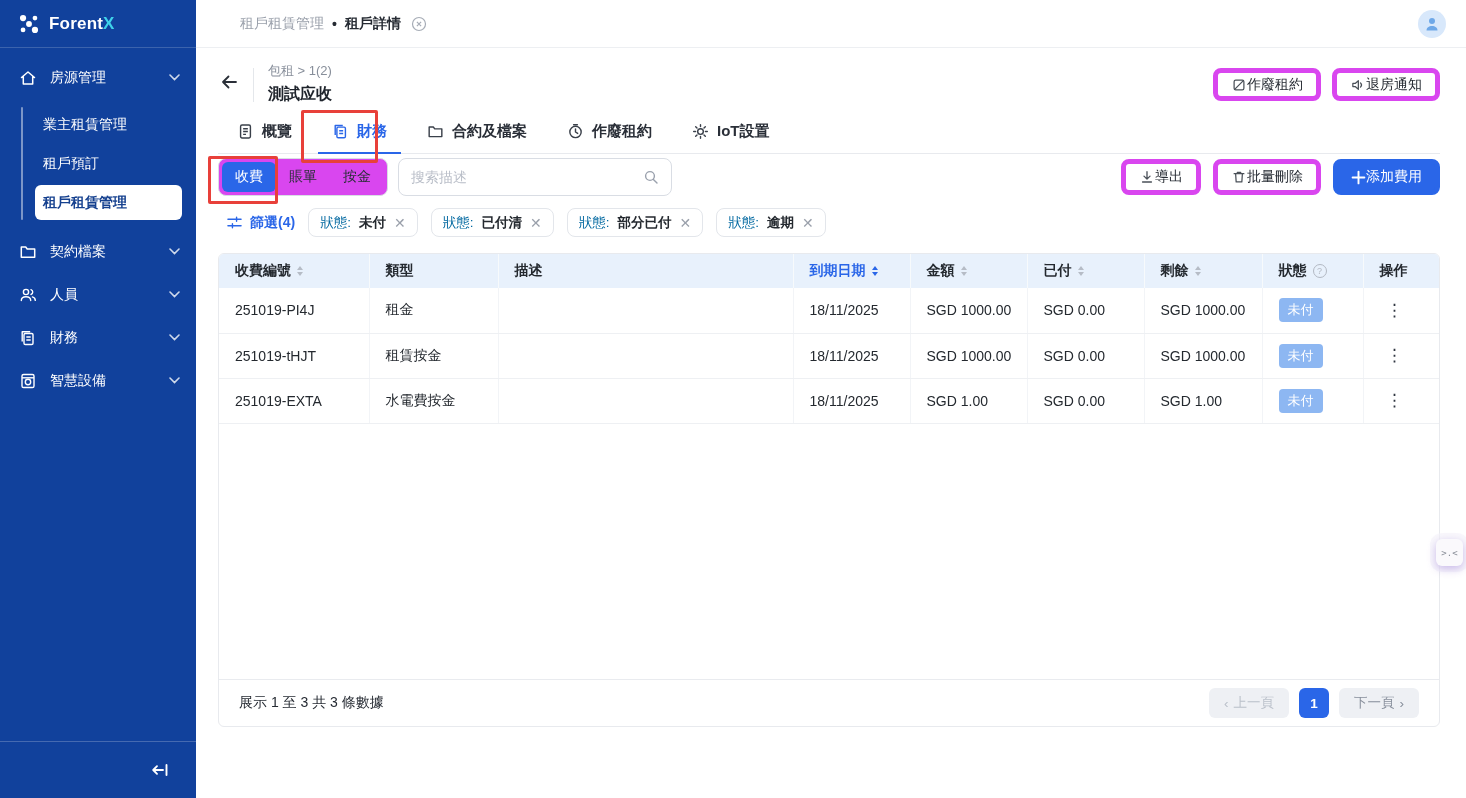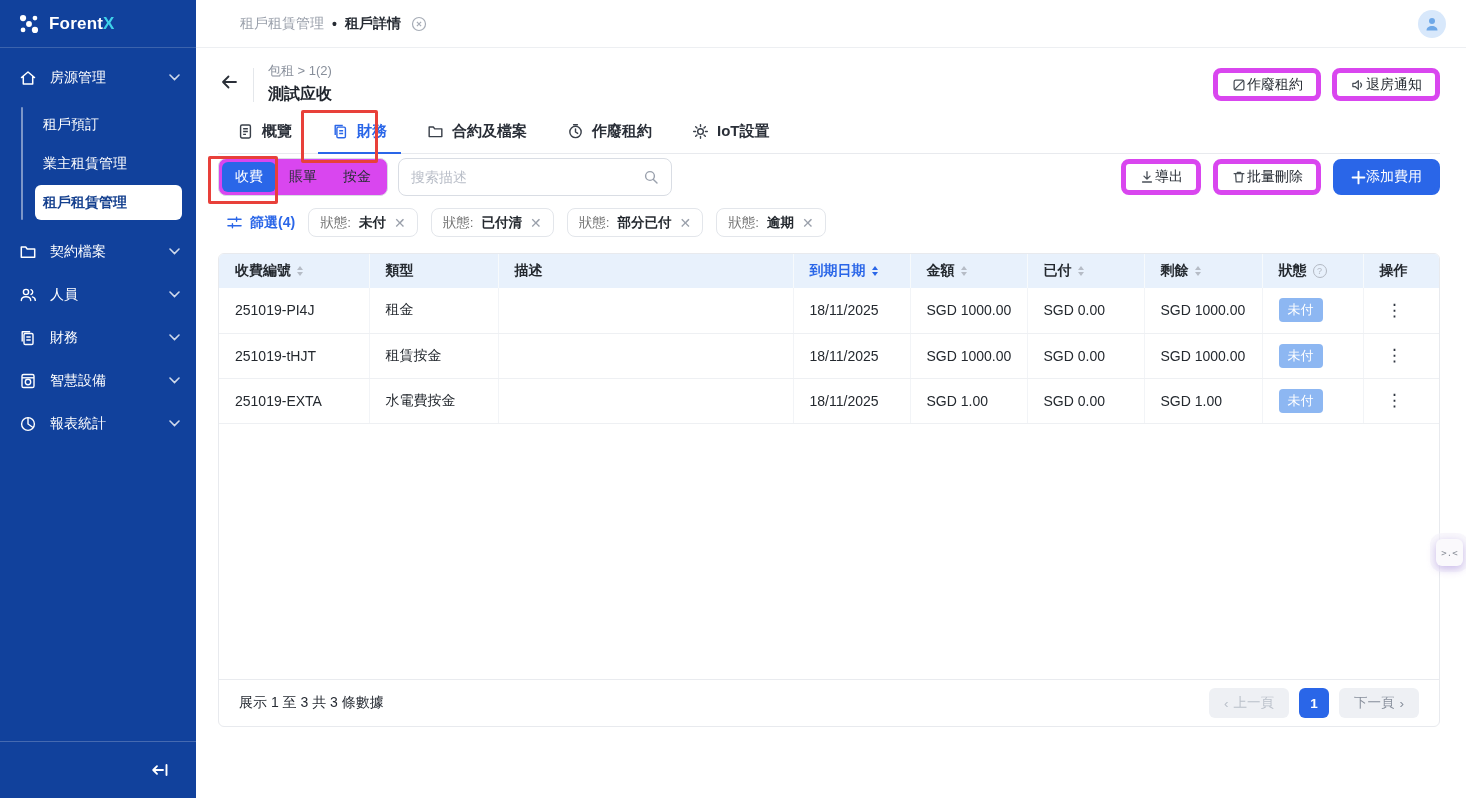--- a/index.html
+++ b/index.html
@@ -69,21 +69,21 @@
   .search-box input::placeholder{ color:#b9bec8; }
   .controls-right{ margin-left:auto; display:flex; gap:12px; }
   .btn.tall{ height:36px; }
   .btn.primary{ background:var(--accent); border-color:var(--accent); color:#fff; }
   .btn.primary .bicon{ color:#fff; }
 
   
   .filter-row{ display:flex; align-items:center; gap:13px; margin-top:12px; padding-left:8px; }
   .filter-link{ display:flex; align-items:center; gap:7px; color:var(--accent); font-size:14px; font-weight:bold; cursor:pointer; }
   .chip{ display:flex; align-items:center; gap:8px; border:1px solid #e3e6eb; border-radius:8px; height:29px; padding:0 11px; font-size:13.5px; background:#fff; }
-  .chip .ck{ color:#737373; }
+  .chip .ck{ color:#0369a1; }
   .chip .cv{ color:#24292f; font-weight:bold; }
   .chip .cx{ color:#9aa0ab; cursor:pointer; font-size:14px; line-height:1; }
 
   
   .card{ margin-top:16px; border:1px solid #e8eaee; border-radius:6px; display:flex; flex-direction:column; height:474px; overflow:hidden; }
   table{ border-collapse:collapse; table-layout:fixed; width:100%; }
   thead th{ background:var(--thead); height:34px; text-align:left; font-size:14px; font-weight:bold; color:#24292f; padding:0 0 0 16px; border-right:1px solid #f7fafc; }
   thead th:last-child{ border-right:none; }
   thead th .th-inner{ display:flex; align-items:center; gap:6px; }
   th.sorted .th-label{ color:var(--accent); }
@@ -139,22 +139,22 @@
       <span class="lbl">房源管理</span>
       <span class="chev">
           <svg width="11" height="7" viewBox="0 0 11 7" fill="none" stroke="currentColor" stroke-width="1.6" stroke-linecap="round">
             <path d="M1 1l4.5 4.5L10 1"></path>
           </svg>
         </span>
     </div>
 
 
     <div class="submenu">
+      <div class="sub-item">業主租賃管理</div>
       <div class="sub-item">租戶預訂</div>
-      <div class="sub-item">業主租賃管理</div>
       <div class="sub-item active">租戶租賃管理</div>
     </div>
 
     <div class="nav-item">
       <span class="nav-icon">
         <svg width="18" height="18" viewBox="0 0 18 18" fill="none" stroke="#fff" stroke-width="1.5" stroke-linejoin="round">
             <path d="M2.3 4h4.4l1.5 2h7.5v8.3H2.3z"></path>
           </svg>
       </span>
       <span class="lbl">契約檔案</span>
@@ -204,34 +204,20 @@
           </svg>
       </span>
       <span class="lbl">智慧設備</span>
       <span class="chev">
           <svg width="11" height="7" viewBox="0 0 11 7" fill="none" stroke="currentColor" stroke-width="1.6" stroke-linecap="round">
             <path d="M1 1l4.5 4.5L10 1"></path>
           </svg>
         </span>
     </div>
 
-    <div class="nav-item">
-      <span class="nav-icon">
-        <svg width="18" height="18" viewBox="0 0 18 18" fill="none" stroke="#fff" stroke-width="1.4" stroke-linecap="round">
-            <circle cx="9" cy="9" r="6.4"></circle>
-            <path d="M9 3v6l4.3 3"></path>
-          </svg>
-      </span>
-      <span class="lbl">報表統計</span>
-      <span class="chev">
-          <svg width="11" height="7" viewBox="0 0 11 7" fill="none" stroke="currentColor" stroke-width="1.6" stroke-linecap="round">
-            <path d="M1 1l4.5 4.5L10 1"></path>
-          </svg>
-        </span>
-    </div>
   </nav>
 
   <div class="sidebar-foot">
     <span style="cursor:pointer;">
       <svg width="20" height="18" viewBox="0 0 20 18" fill="none" stroke="#fff" stroke-width="1.9" stroke-linecap="round" stroke-linejoin="round">
           <path d="M13 9H3.5M7 5.2 3.2 9 7 12.8M16.5 4v10"></path>
         </svg>
     </span>
   </div>
 </aside>

